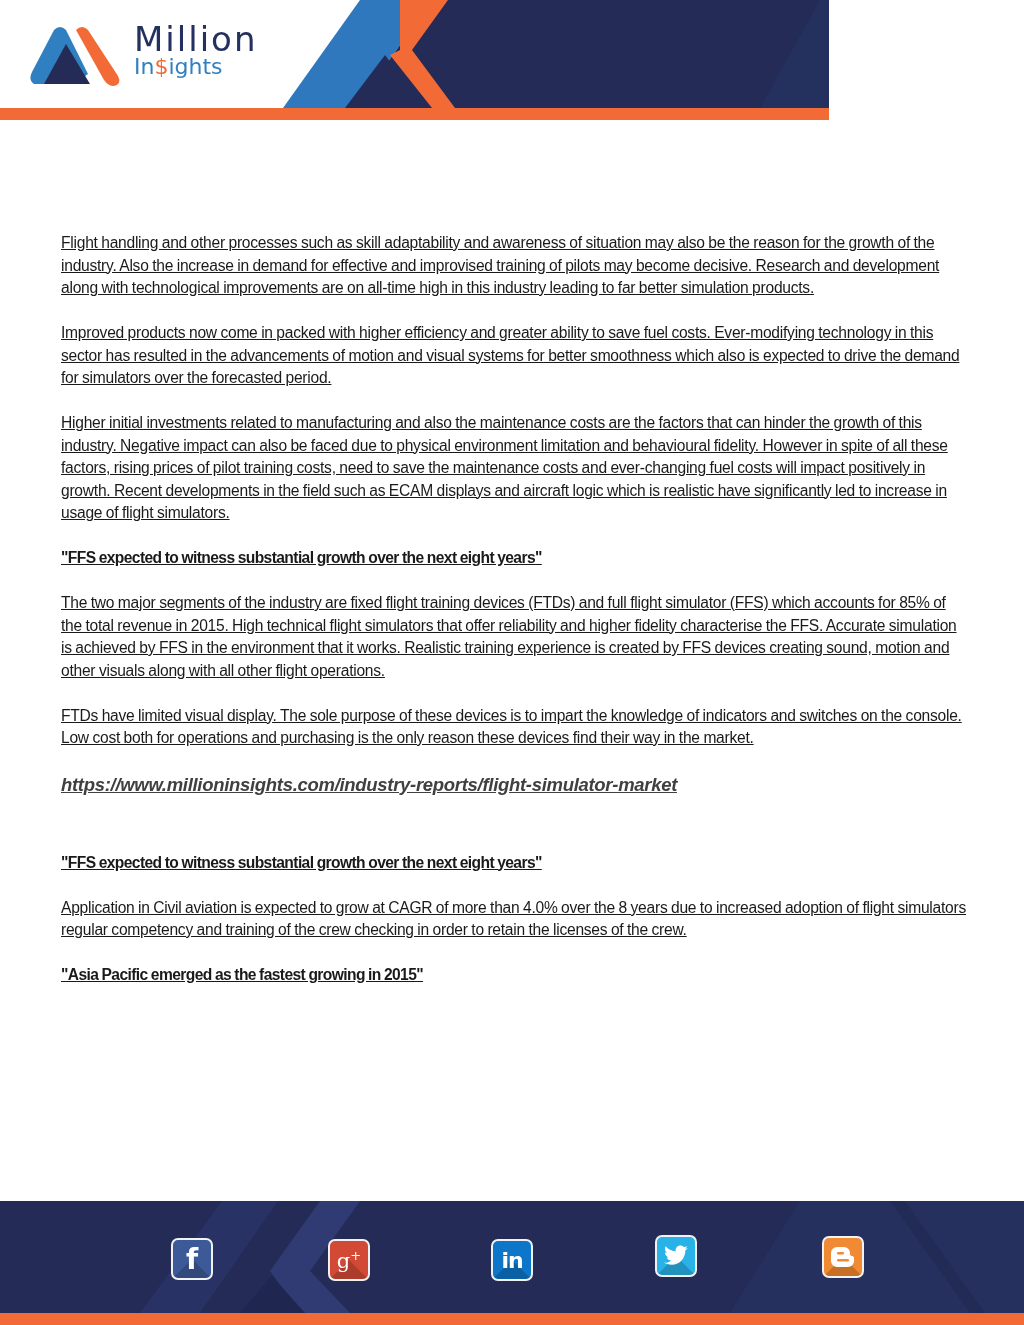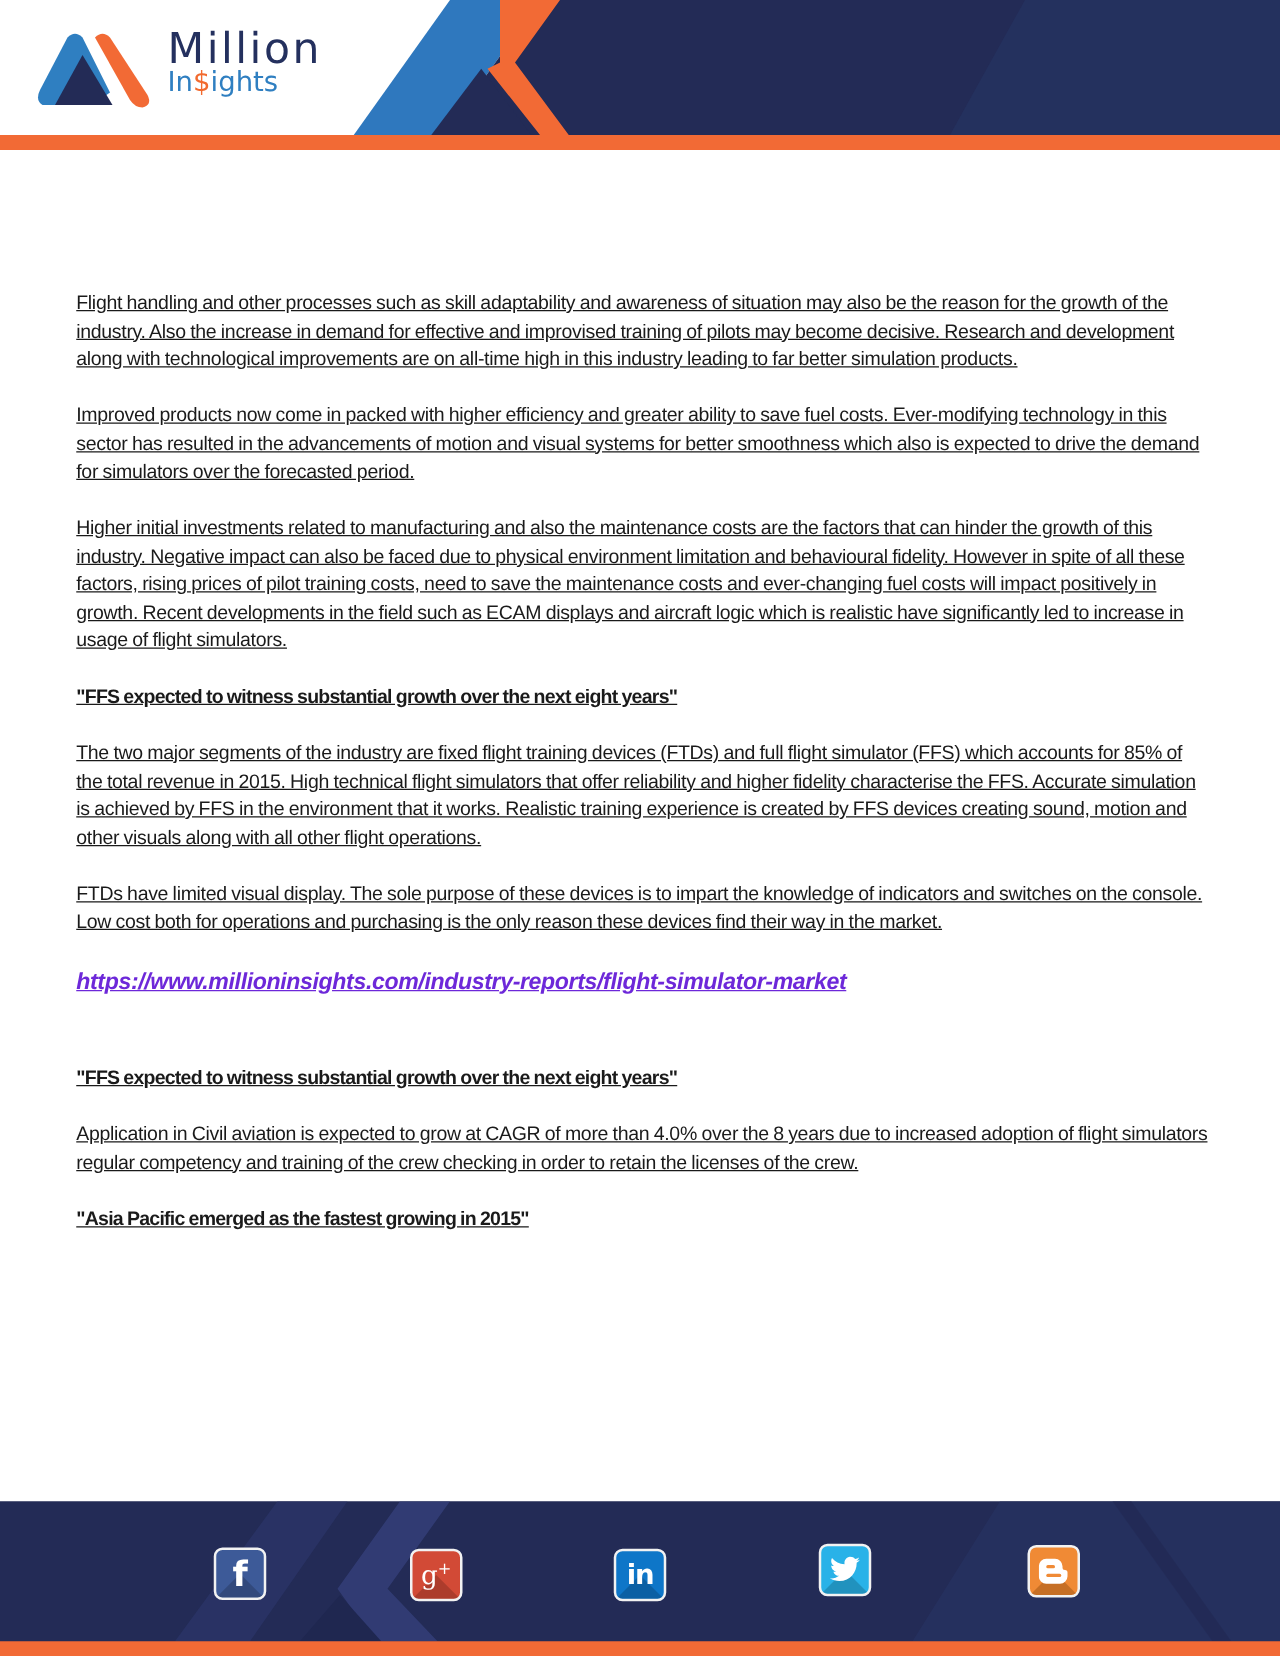--- a/index.html
+++ b/index.html
@@ -1,31 +1,31 @@
 <!DOCTYPE html>
 <html><head>
 <meta charset="utf-8">
 <style>
   html, body { margin:0; padding:0; }
   body { width:1024px; height:1325px; position:relative; background:#ffffff; overflow:hidden; font-family:"Liberation Sans", sans-serif; }
-  .header { position:absolute; left:0; top:0; width:1024px; height:122px; background:#ffffff; overflow:hidden; }
+  .header { position:absolute; left:0; top:0; width:829px; height:122px; background:#ffffff; overflow:hidden; }
   .header svg.bg { position:absolute; left:0; top:0; }
   .logo { position:absolute; left:30px; top:22px; width:250px; height:75px; }
   .logo-mark { position:absolute; left:0; top:2px; }
   .logo-text { position:absolute; left:104px; top:0; line-height:1; }
   .logo-line1 { font-family:"DejaVu Sans", sans-serif; font-size:34px; color:#24305e; letter-spacing:2px; display:block; }
   .logo-line2 { font-family:"DejaVu Sans", sans-serif; font-size:22px; color:#2f7fc1; letter-spacing:0px; display:block; margin-top:0; }
   .logo-line2 .dollar { color:#f26a2e; }
 
   .content { position:absolute; left:61px; top:232px; width:905px; font-family:"Liberation Sans", sans-serif; font-size:15.6px; line-height:22.5px; color:#1a1a1a; }
   .content p { margin:0 0 22.5px 0; letter-spacing:-0.25px; word-spacing:-0.5px;text-decoration:underline; }
   .content p.heading { font-weight:bold; letter-spacing:-0.6px; }
   .browse { margin:10px 0 0 0; }
   .browse-label { display:block; font-style:italic; font-weight:bold; color:#2e4a7a; font-size:18.5px; line-height:26px; letter-spacing:-0.2px; }
-  .browse-link { display:inline-block; font-style:italic; font-weight:bold; color:#6d28d9; font-size:18.5px; line-height:26px; text-decoration:underline; letter-spacing:-0.3px; }
+  .browse-link { display:inline-block; font-style:italic; font-weight:bold; color:#404040; font-size:18.5px; line-height:26px; text-decoration:underline; letter-spacing:-0.3px; }
   .gap-after-link { height:54px; }
 
   .footer { position:absolute; left:0; top:1201px; width:1024px; height:124px; background:#232b56; overflow:hidden; }
   .footer svg.bg { position:absolute; left:0; top:0; }
   .footer-bar { position:absolute; left:0; bottom:0; width:1024px; height:12px; background:#f26a35; }
   .social { position:absolute; width:42px; height:42px; border:2px solid #f2f2f2; border-radius:7px; overflow:hidden; display:flex; align-items:center; justify-content:center; box-sizing:border-box; }
   .social .glyph { position:relative; z-index:2; color:#ffffff; font-weight:bold; }
   .social .shadow { position:absolute; left:50%; top:50%; width:80px; height:30px; background:rgba(0,0,0,0.18); transform:rotate(45deg); transform-origin:0 0; z-index:1; }
 </style>
 </head>

